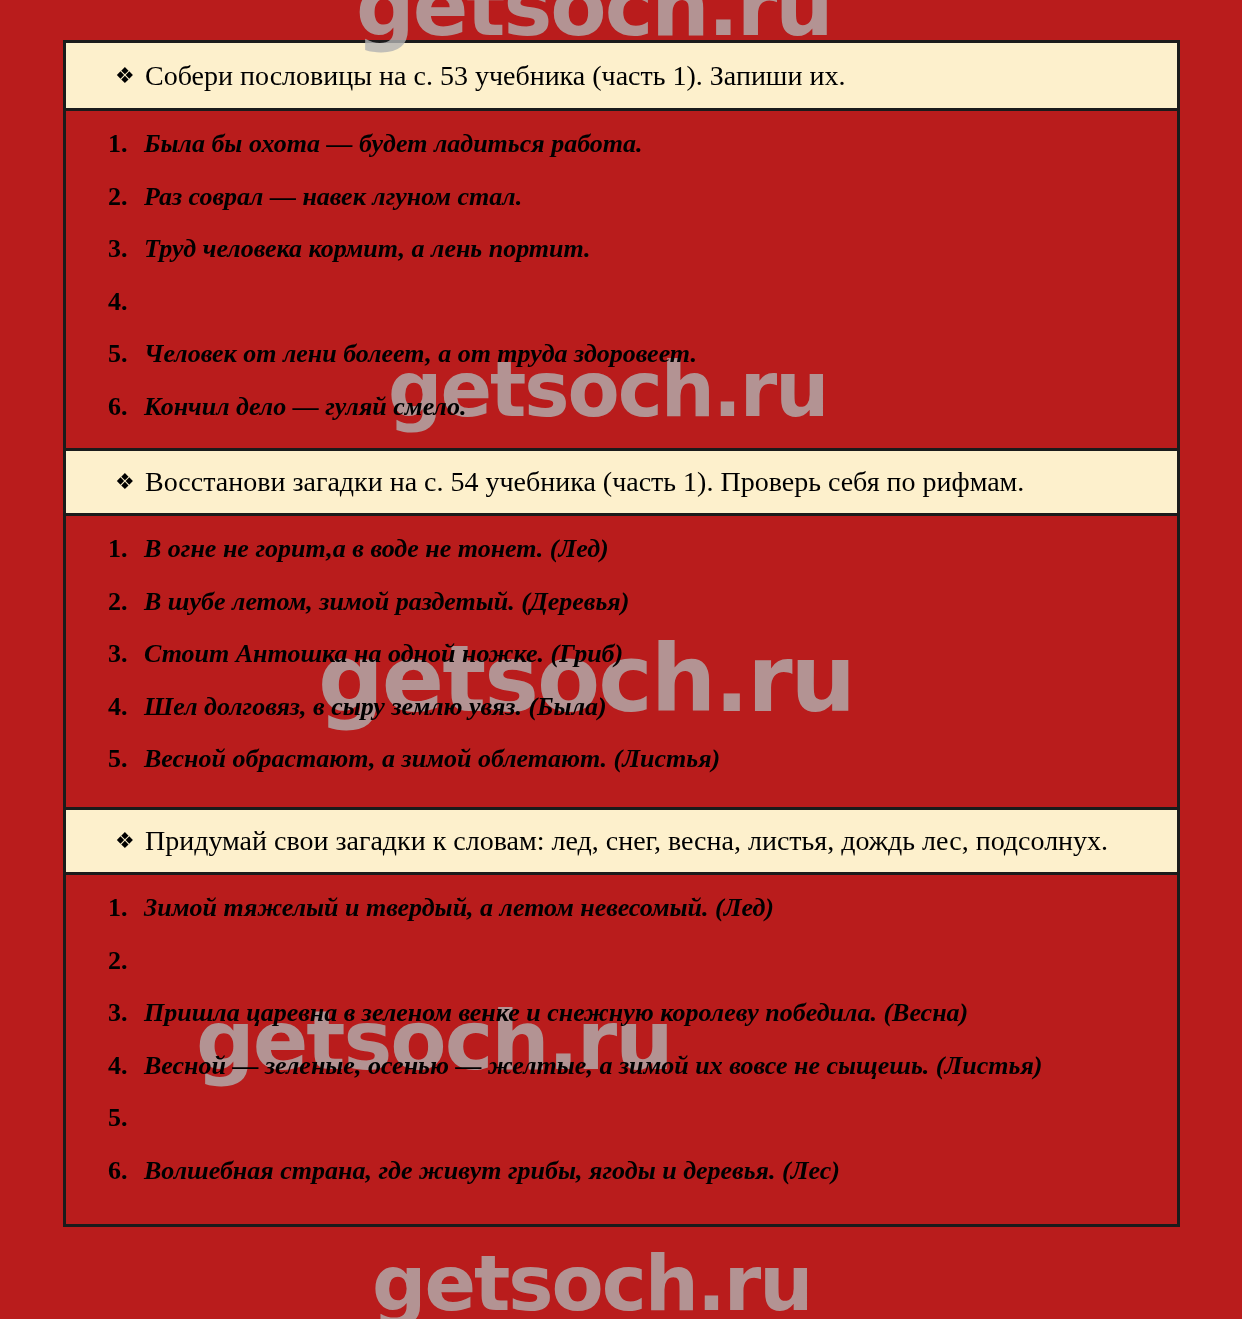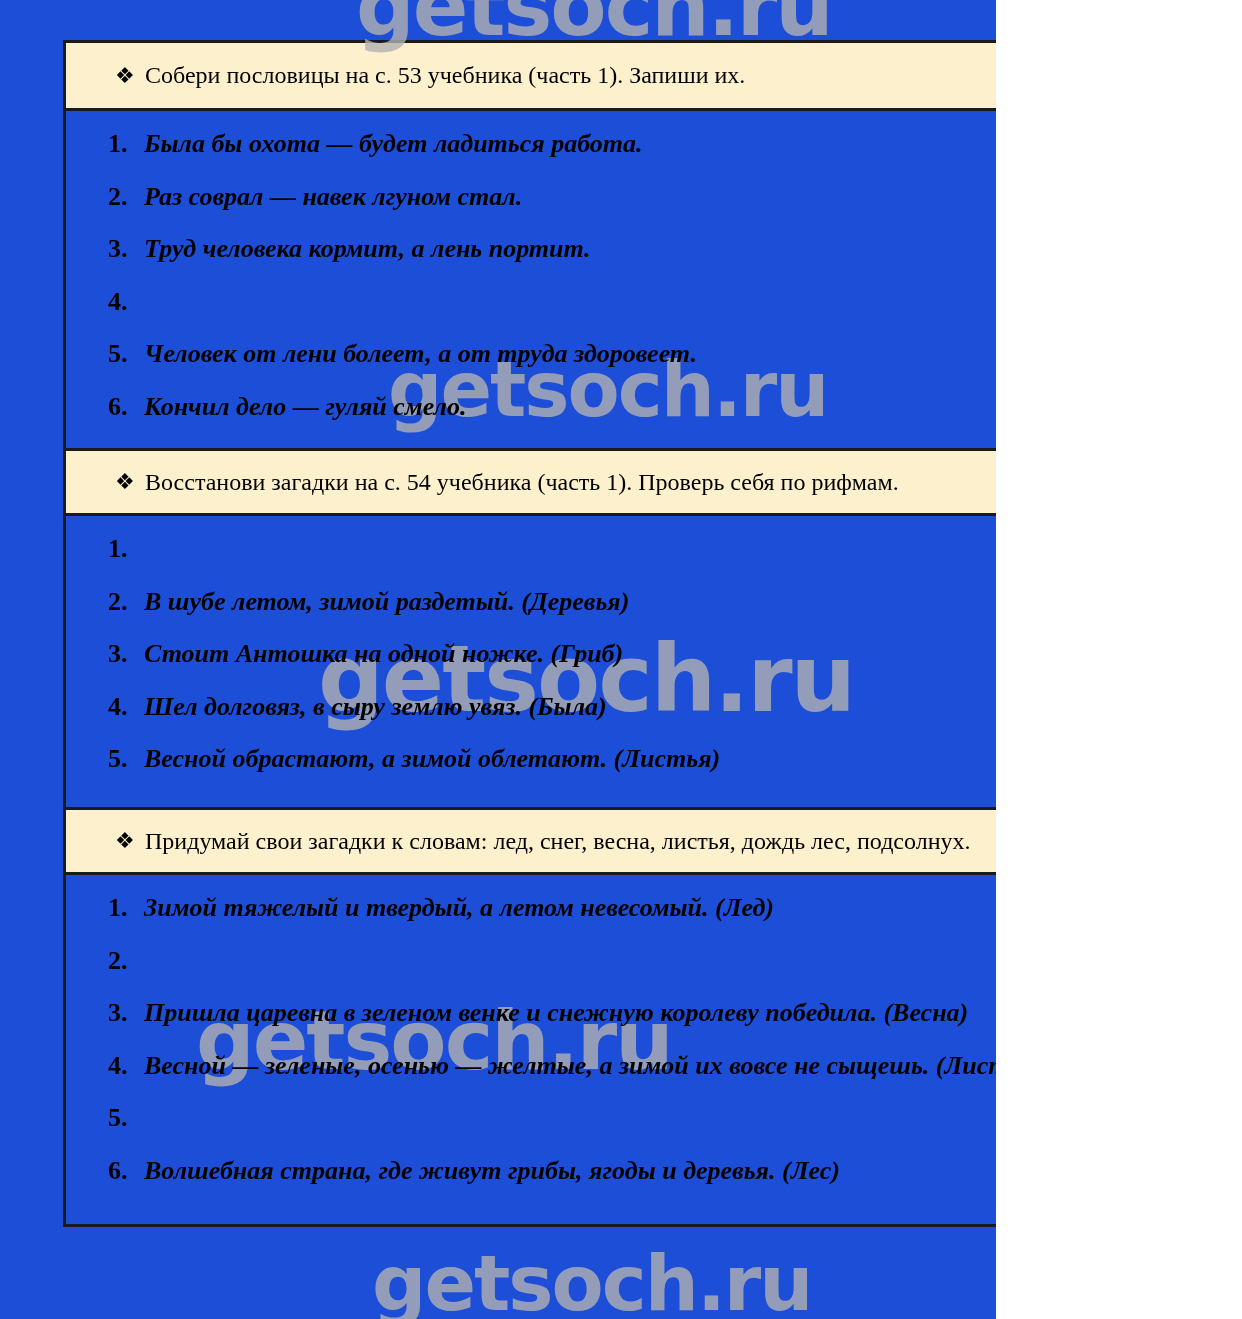--- a/index.html
+++ b/index.html
@@ -1,21 +1,21 @@
 <!DOCTYPE html>
 <html><head>
 <meta charset="utf-8">
 <style>
   * { margin: 0; padding: 0; box-sizing: border-box; }
   html, body { background: #ffffff; }
   .page {
     position: relative;
-    width: 996px;
+    width: 1242px;
     height: 1319px;
-    background: #1d4ed8;
+    background: #b91c1c;
     overflow: hidden;
     font-family: "Liberation Serif", "DejaVu Serif", serif;
     color: #000000;
   }
   .sheet {
     position: absolute;
     left: 63px;
     top: 40px;
     width: 1117px;
     border: 3px solid #1b1b1b;
@@ -30,21 +30,21 @@
   .task-header.mid { border-top: 3px solid #1b1b1b; }
   .bullet {
     margin-left: 49px;
     width: 30px;
     font-size: 22px;
     line-height: 1;
     position: relative;
     z-index: 3;
   }
   .task {
-    font-size: 24px;
+    font-size: 28px;
     position: relative;
     z-index: 3;
   }
   .answers {
     list-style: none;
     padding: 7px 0 0 0;
     background: transparent;
   }
   .answers.rows-6a { height: 337px; }
   .answers.rows-5  { height: 291px; }
@@ -128,20 +128,21 @@
       </li>
     </ol>
 
     <div class="task-header mid">
       <span class="bullet">❖</span>
       <span class="task">Восстанови загадки на с. 54 учебника (часть 1). Проверь себя по рифмам.</span>
     </div>
     <ol class="answers rows-5">
       <li>
         <span class="num">1.</span>
+        <span class="txt">В огне не горит,а в воде не тонет. (Лед)</span>
       </li>
       <li>
         <span class="num">2.</span>
         <span class="txt">В шубе летом, зимой раздетый. (Деревья)</span>
       </li>
       <li>
         <span class="num">3.</span>
         <span class="txt">Стоит Антошка на одной ножке. (Гриб)</span>
       </li>
       <li>

